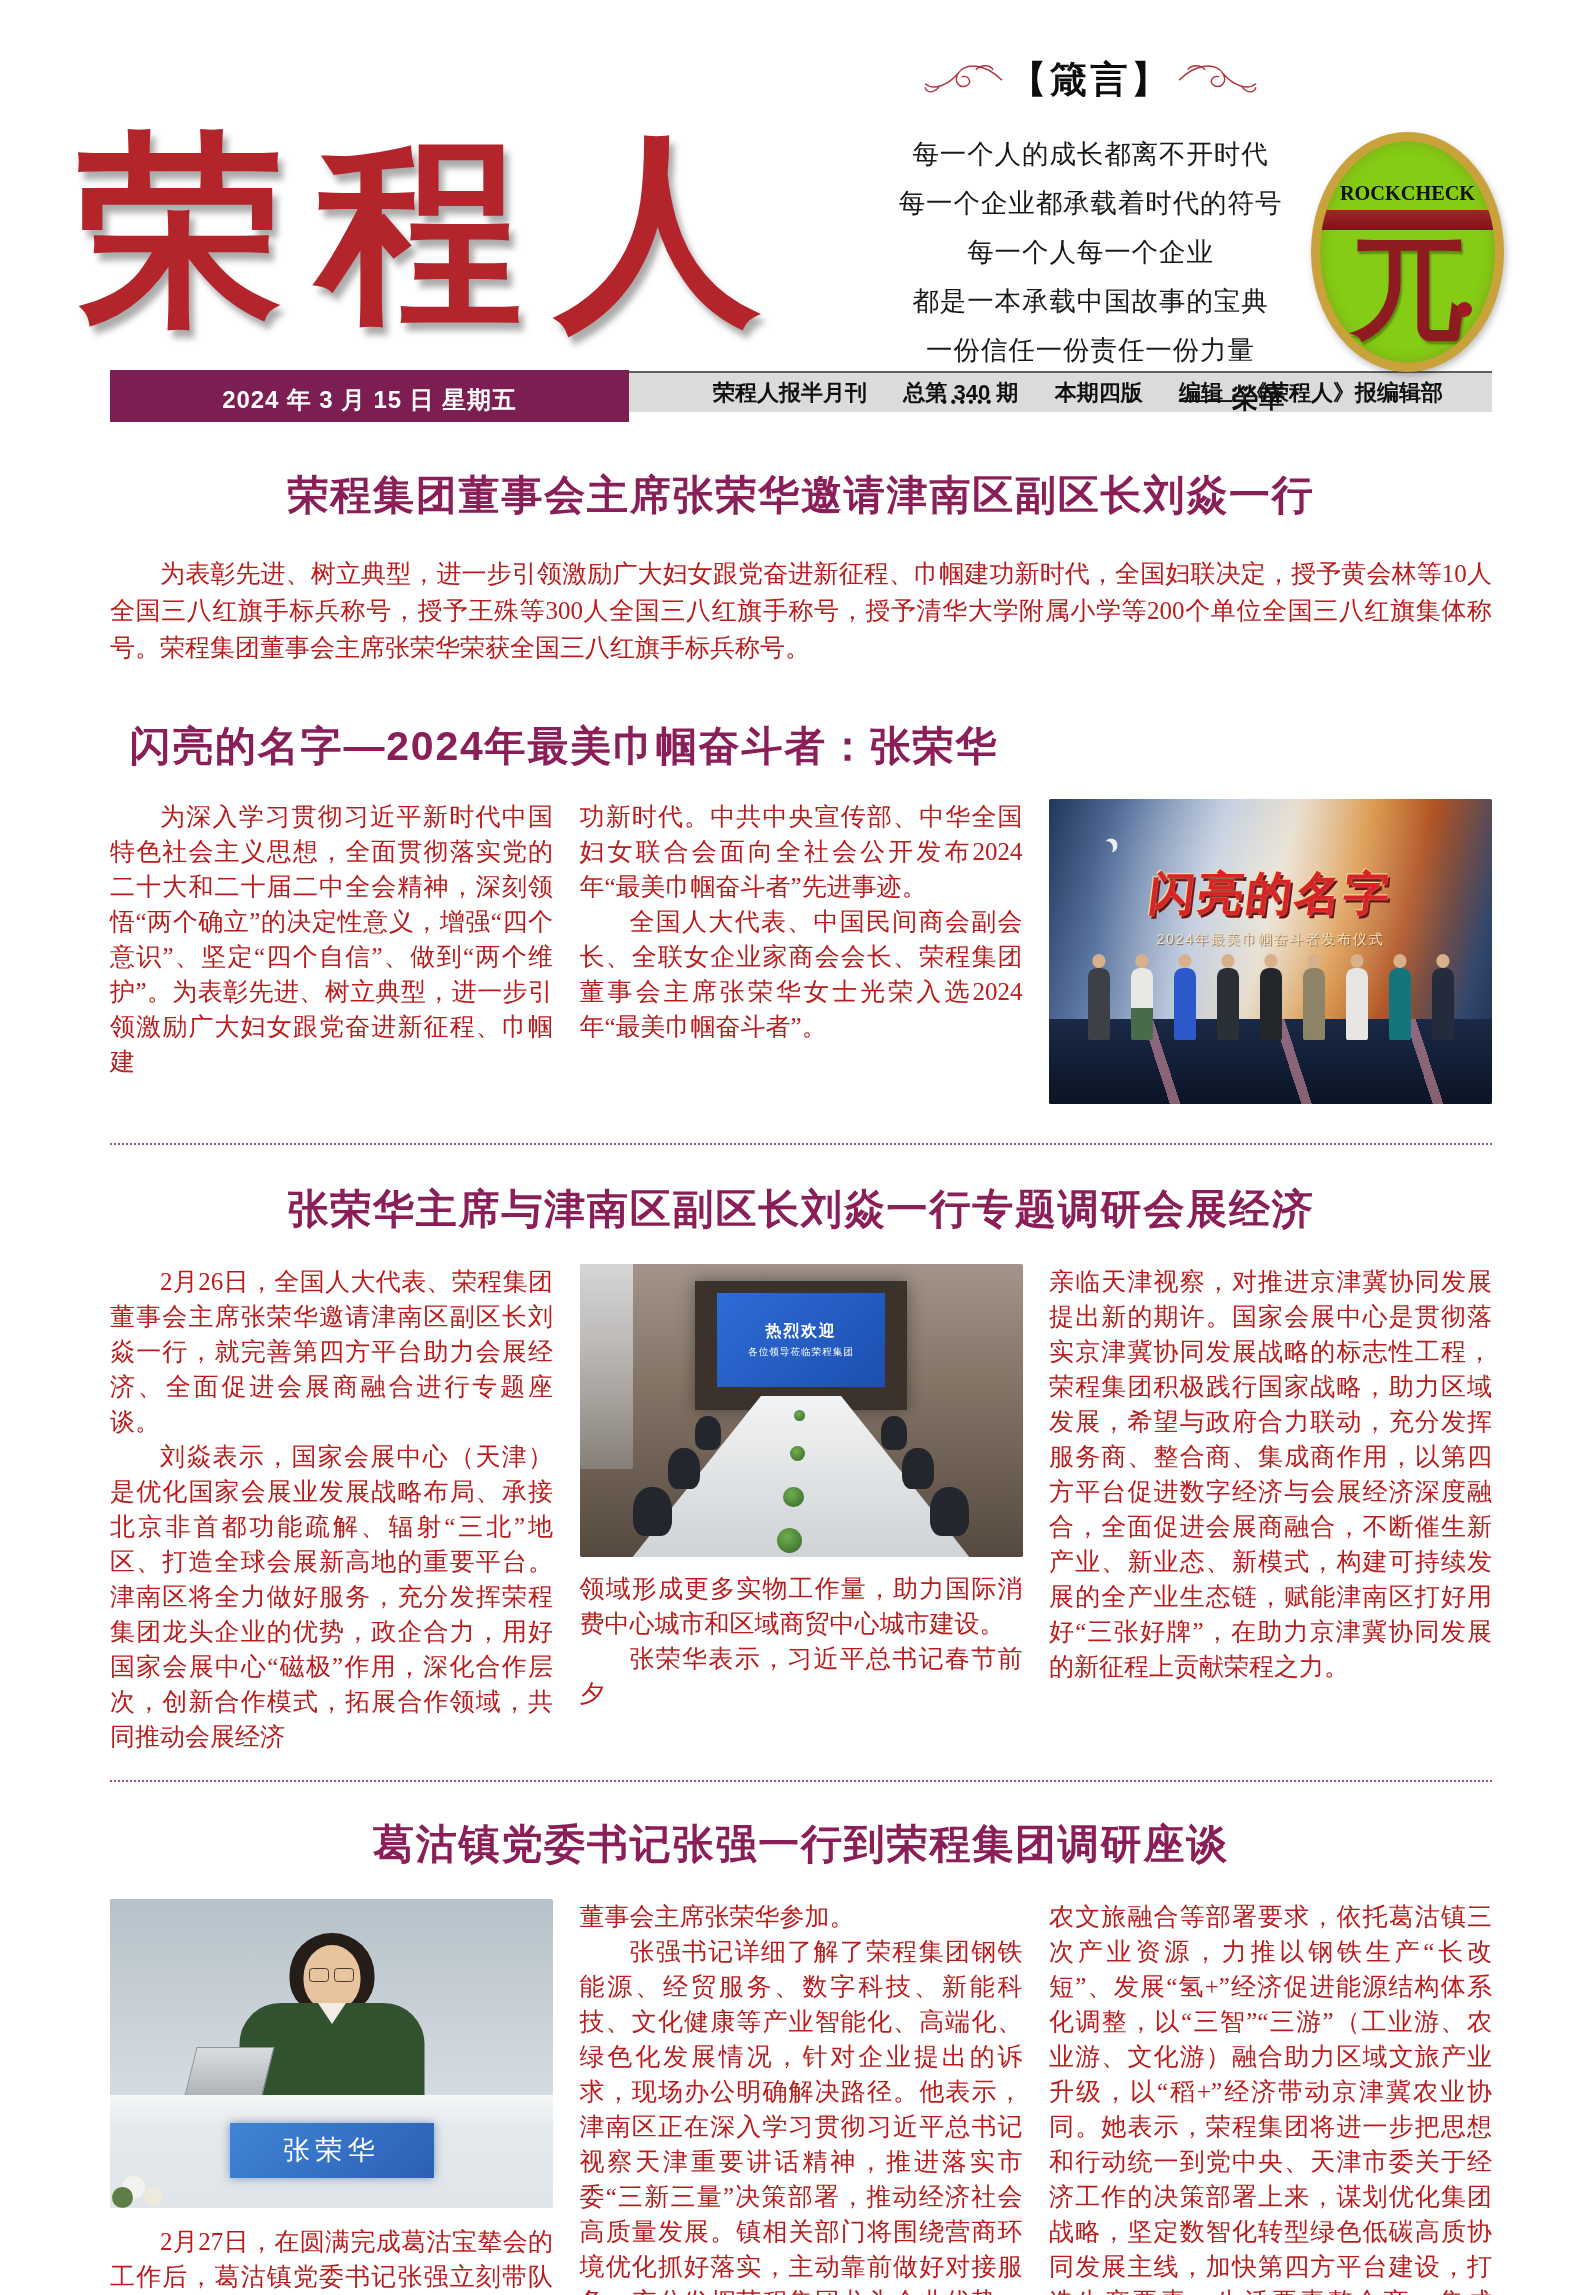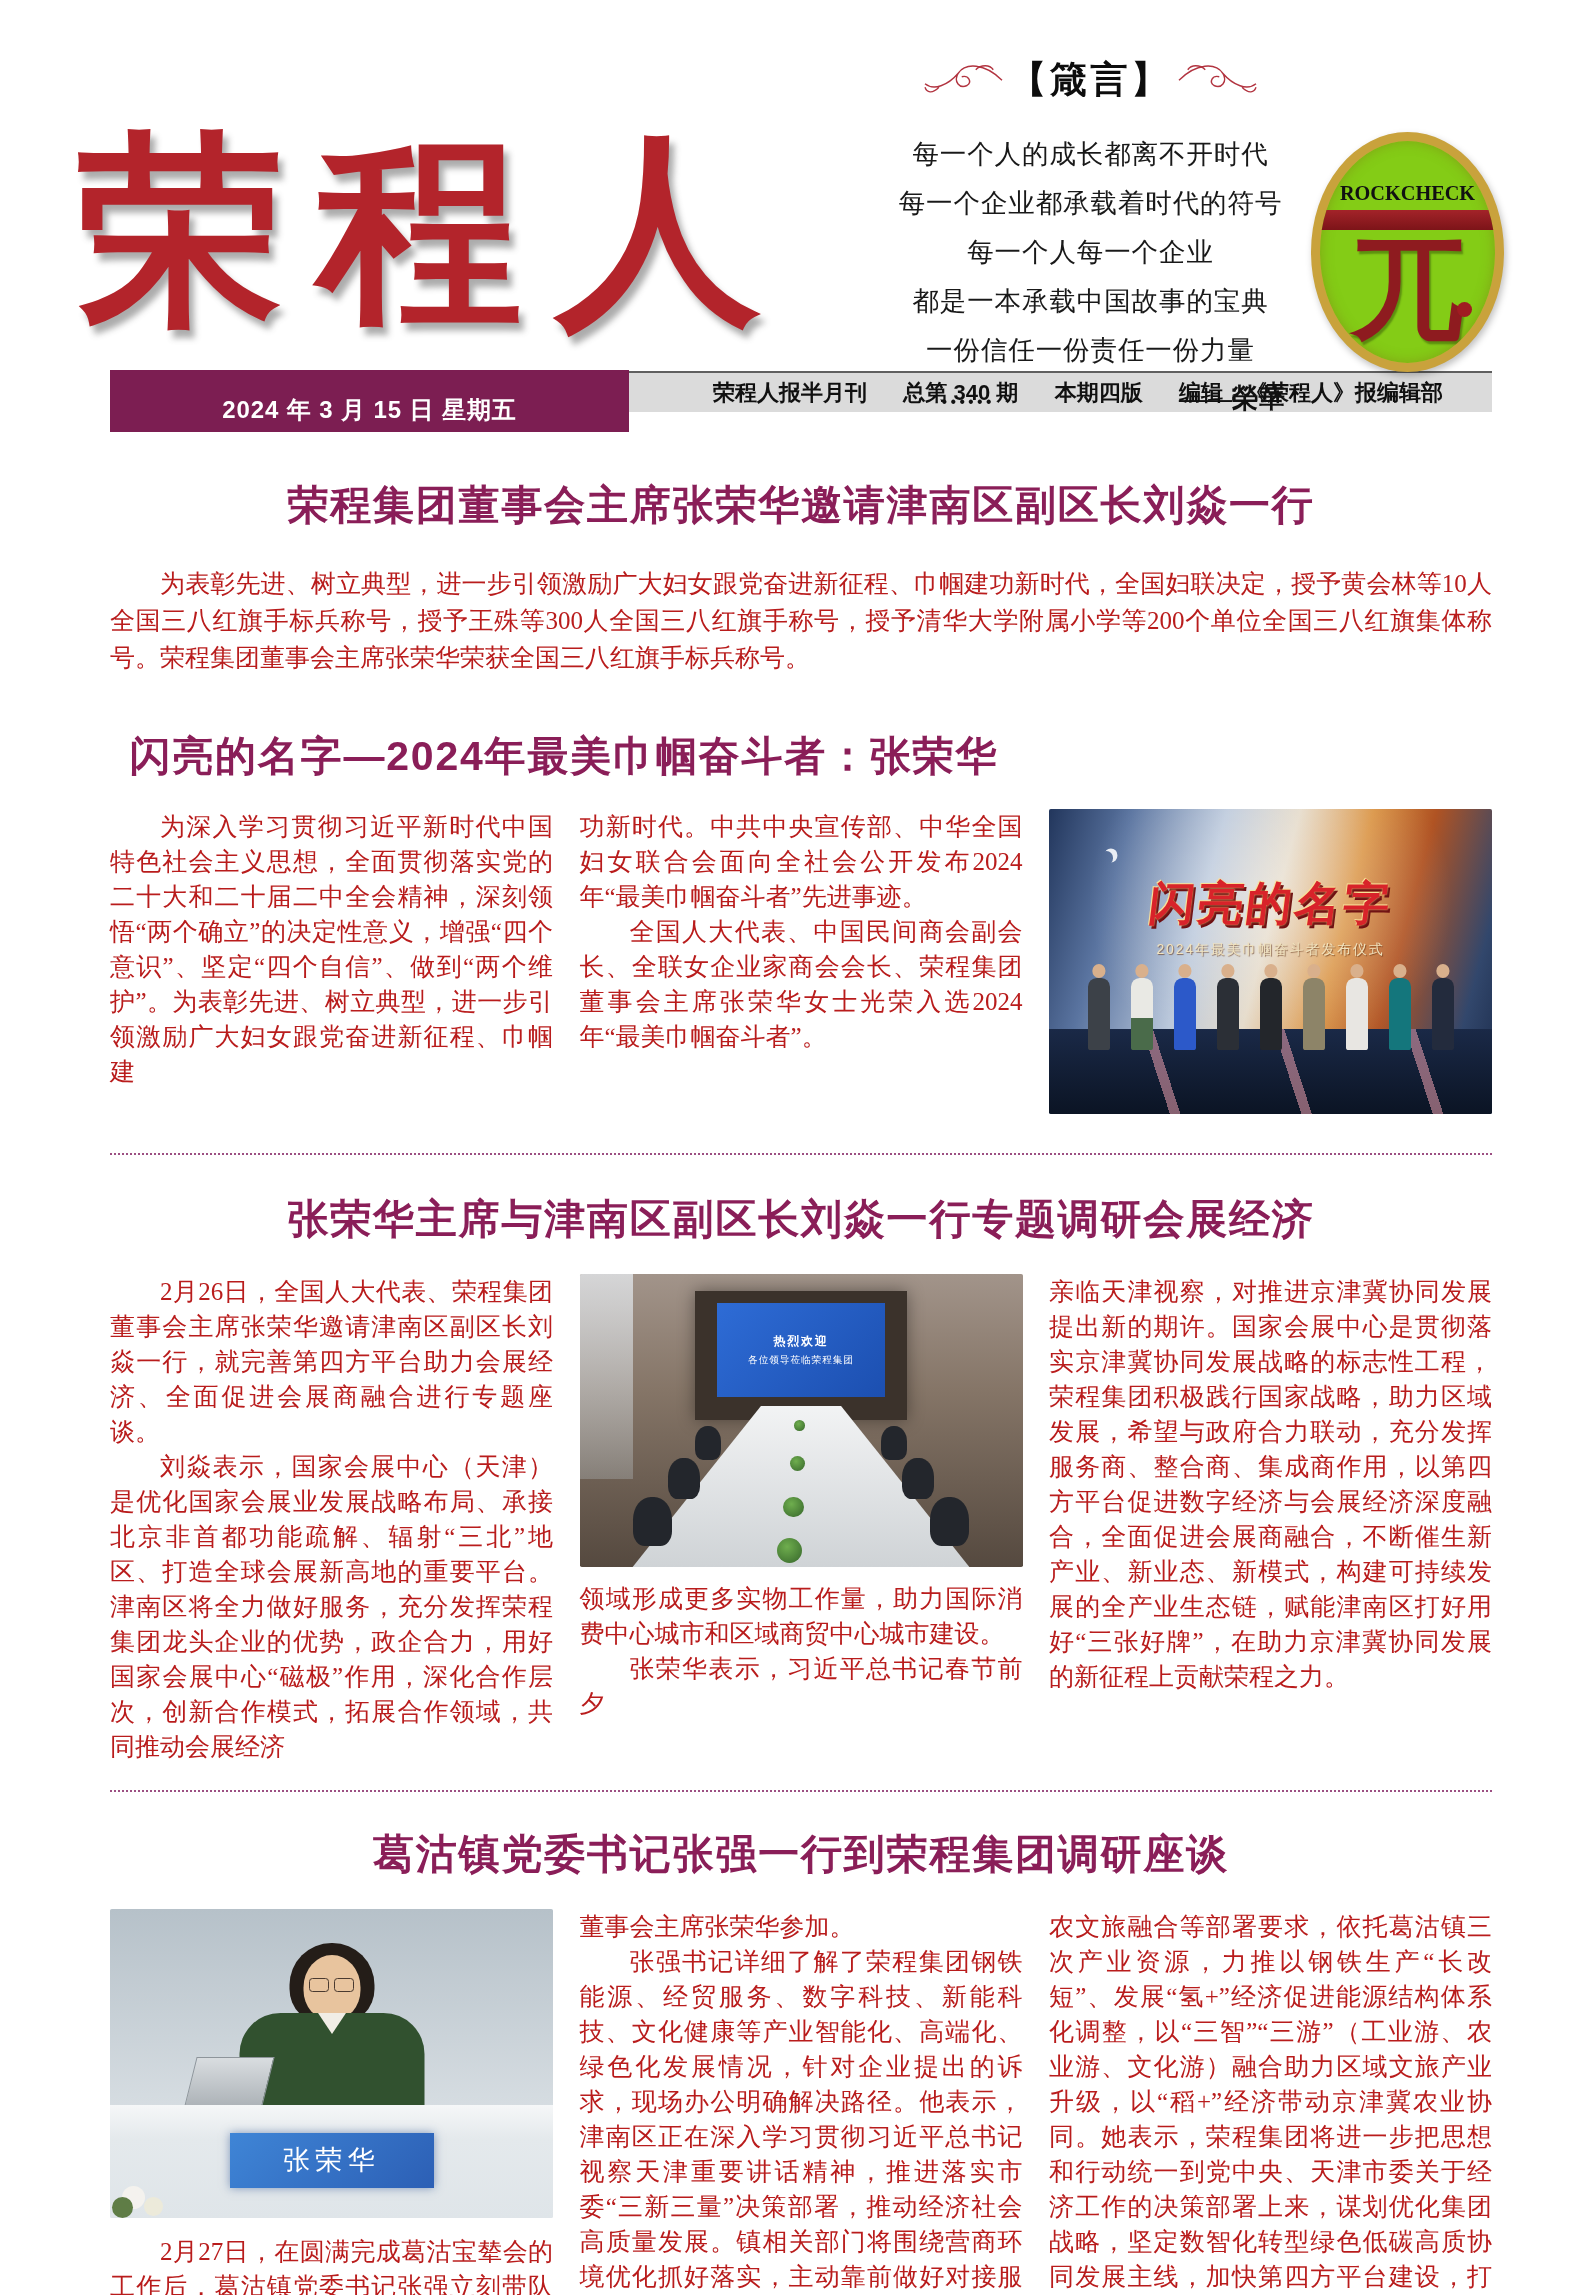--- a/index.html
+++ b/index.html
@@ -41,21 +41,21 @@
   .logo-symbol{font-size:113px;line-height:1.05;font-weight:bold;color:#8e1b1f;
     font-family:"Liberation Serif",serif;text-shadow:1.8px 2.6px 1.8px rgba(0,0,0,.3);}
   .logo-dot{position:absolute;right:23px;bottom:46px;width:15px;height:15px;border-radius:50%;
     background:#a01c22;}
 
   
   .datebar{display:flex;align-items:flex-start;border-top:2.6px solid #5f5f5f;}
   .datebar-purple{
     width:519px;height:44px;background:#7c1e52;color:#fff;display:flex;align-items:center;
     justify-content:center;font-family:"Liberation Sans","DejaVu Sans",sans-serif;
-    font-weight:bold;font-size:24px;letter-spacing:0.9px;margin-top:-2.6px;padding-top:18px;
+    font-weight:bold;font-size:24px;letter-spacing:0.9px;margin-top:-2.6px;padding-top:8px;
   }
   .datebar-gray{
     flex:1;height:39px;background:#dbdbdb;display:flex;align-items:center;
     justify-content:space-between;padding:0 49px 0 84px;
     font-family:"Liberation Sans","DejaVu Sans",sans-serif;font-weight:bold;font-size:22px;color:#101010;
   }
 
   
   .headline{
     font-family:"Liberation Sans","DejaVu Sans",sans-serif;font-weight:bold;
@@ -112,21 +112,21 @@
   .photoB{
     position:relative;width:100%;height:293px;overflow:hidden;border-radius:1.8px;
     background:linear-gradient(180deg,#a2948a 0%,#857567 40%,#55493f 100%);
   }
   .photoB .wallpanel{position:absolute;left:26%;top:6%;width:48%;height:44%;
     background:#3b322b;box-shadow:0 0 16px rgba(0,0,0,.4);}
   .photoB .screen{position:absolute;left:31%;top:10%;width:38%;height:32%;
     background:linear-gradient(135deg,#2e6cd6,#1c4fb0);display:flex;flex-direction:column;
     align-items:center;justify-content:center;color:#fff;
     font-family:"Liberation Sans",sans-serif;}
-  .photoB .screen .l1{font-size:12px;font-weight:bold;letter-spacing:1.8px;}
+  .photoB .screen .l1{font-size:16px;font-weight:bold;letter-spacing:1.8px;}
   .photoB .screen .l2{font-size:9.7px;margin-top:4.4px;letter-spacing:0.9px;}
   .photoB .window{position:absolute;left:0;top:0;width:12%;height:70%;
     background:linear-gradient(180deg,rgba(230,235,240,.75),rgba(190,200,205,.3));}
   .photoB .table{position:absolute;left:0;right:0;bottom:0;height:55%;
     background:linear-gradient(180deg,#f2f3f4,#cfd3d6);
     clip-path:polygon(41% 0,59% 0,88% 100%,12% 100%);}
   .plant{position:absolute;border-radius:50%;background:radial-gradient(circle at 40% 35%,#6fae4e,#35652a);}
   .seat{position:absolute;border-radius:46% 46% 30% 30%;background:#23262c;}
 
   

